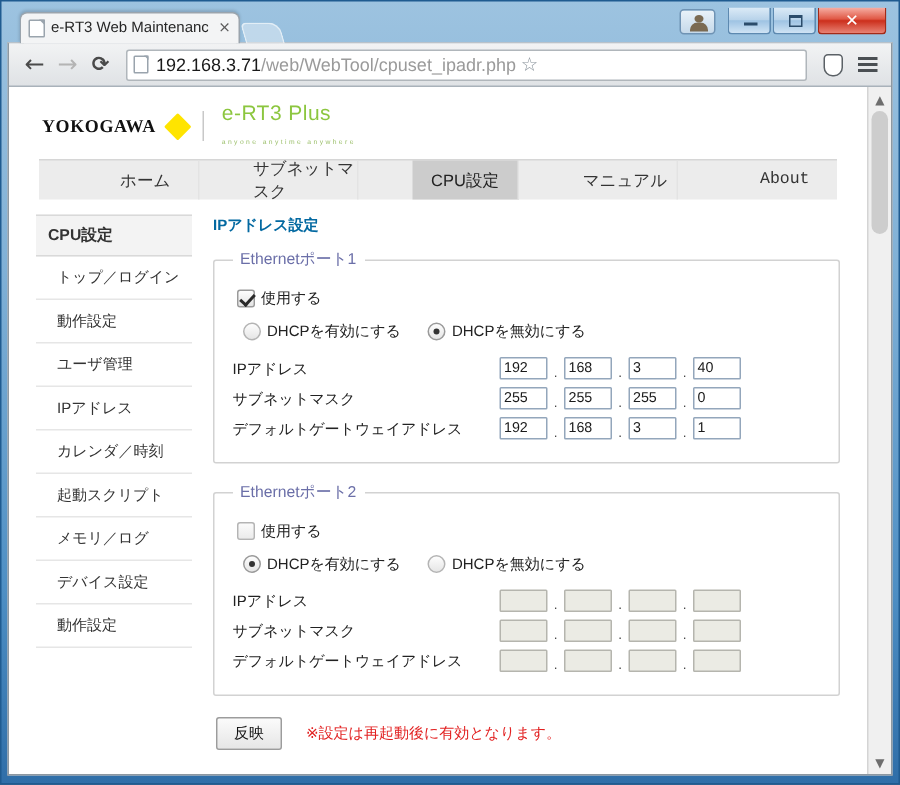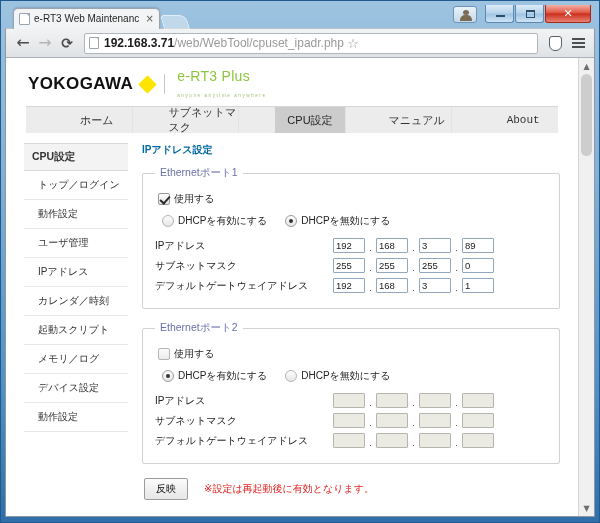--- a/index.html
+++ b/index.html
@@ -129,21 +129,21 @@
   .page-icon {
     width: 10px; height: 12px; flex: none; margin-right: 5px;
     background: #fff; border: 1px solid #9aa4ad; border-radius: 1px; position: relative;
   }
   .page-icon::after{
     content:""; position:absolute; right:-1px; top:-1px;
     border-width: 0 3px 3px 0; border-style: solid;
     border-color: transparent #9aa4ad transparent transparent;
   }
   #url { font-size: 12px; color: #9a9a9a; white-space: nowrap; overflow: hidden; }
-  #url b { color: #1a1a1a; font-weight: bold; }
+  #url b { color: #1a1a1a; font-weight: normal; }
   .star {
     width: 18px; flex:none; text-align:center; font-size: 13px; color: #8b949c;
     font-family:"DejaVu Sans",sans-serif;
   }
   .tb-icon {
     width: 20px; height: 20px; flex:none; margin-left: 3px;
     display:flex; align-items:center; justify-content:center;
   }
   .shield {
     width: 13px; height: 15px; background: #fff;
@@ -165,22 +165,22 @@
   }
   .sb-arrow { height: 16px; flex: none; display:flex; align-items:center; justify-content:center;
     font-size: 8px; color: #6e6e6e; font-family:"DejaVu Sans",sans-serif; }
   .sb-track { flex: 1; position: relative; }
   .sb-thumb { position: absolute; left: 2px; right: 2px; top: 0; height: 82px;
     background: #cdcdcd; border-radius: 6px; }
 
   
   .site-header { padding: 10px 0 6px 22px; display: flex; align-items: center; }
   .yokogawa {
-    font-size: 17px; font-weight: bold; letter-spacing: .4px; color: #111;
-    font-family: Liberation Sans, sans-serif;
+    font-size: 12px; font-weight: bold; letter-spacing: .4px; color: #111;
+    font-family: Liberation Serif, serif;
   }
   .diamond {
     width: 13px; height: 13px; background: #ffe400; margin: 0 10px 0 8px;
     transform: rotate(45deg); border-radius: 1px;
   }
   .divider-v { width:1px; height: 20px; background:#c8c8c8; margin-right: 12px; }
   .ert3 { line-height: 1; }
   .ert3 .big { font-size: 14px; color: #8cc63f; letter-spacing: .3px; }
   .ert3 .small { font-size: 4.5px; color: #9bbf6a; letter-spacing: 1.6px; margin-top: 2px; }
 
@@ -379,21 +379,21 @@
 
               <div class="field-row">
                 <span class="field-label">IPアドレス</span>
                 <span class="octets">
                   <span class="octet">192</span>
                   <span class="dot">.</span>
                   <span class="octet">168</span>
                   <span class="dot">.</span>
                   <span class="octet">3</span>
                   <span class="dot">.</span>
-                  <span class="octet">89</span>
+                  <span class="octet">40</span>
                 </span>
               </div>
 
               <div class="field-row">
                 <span class="field-label">サブネットマスク</span>
                 <span class="octets">
                   <span class="octet">255</span>
                   <span class="dot">.</span>
                   <span class="octet">255</span>
                   <span class="dot">.</span>

